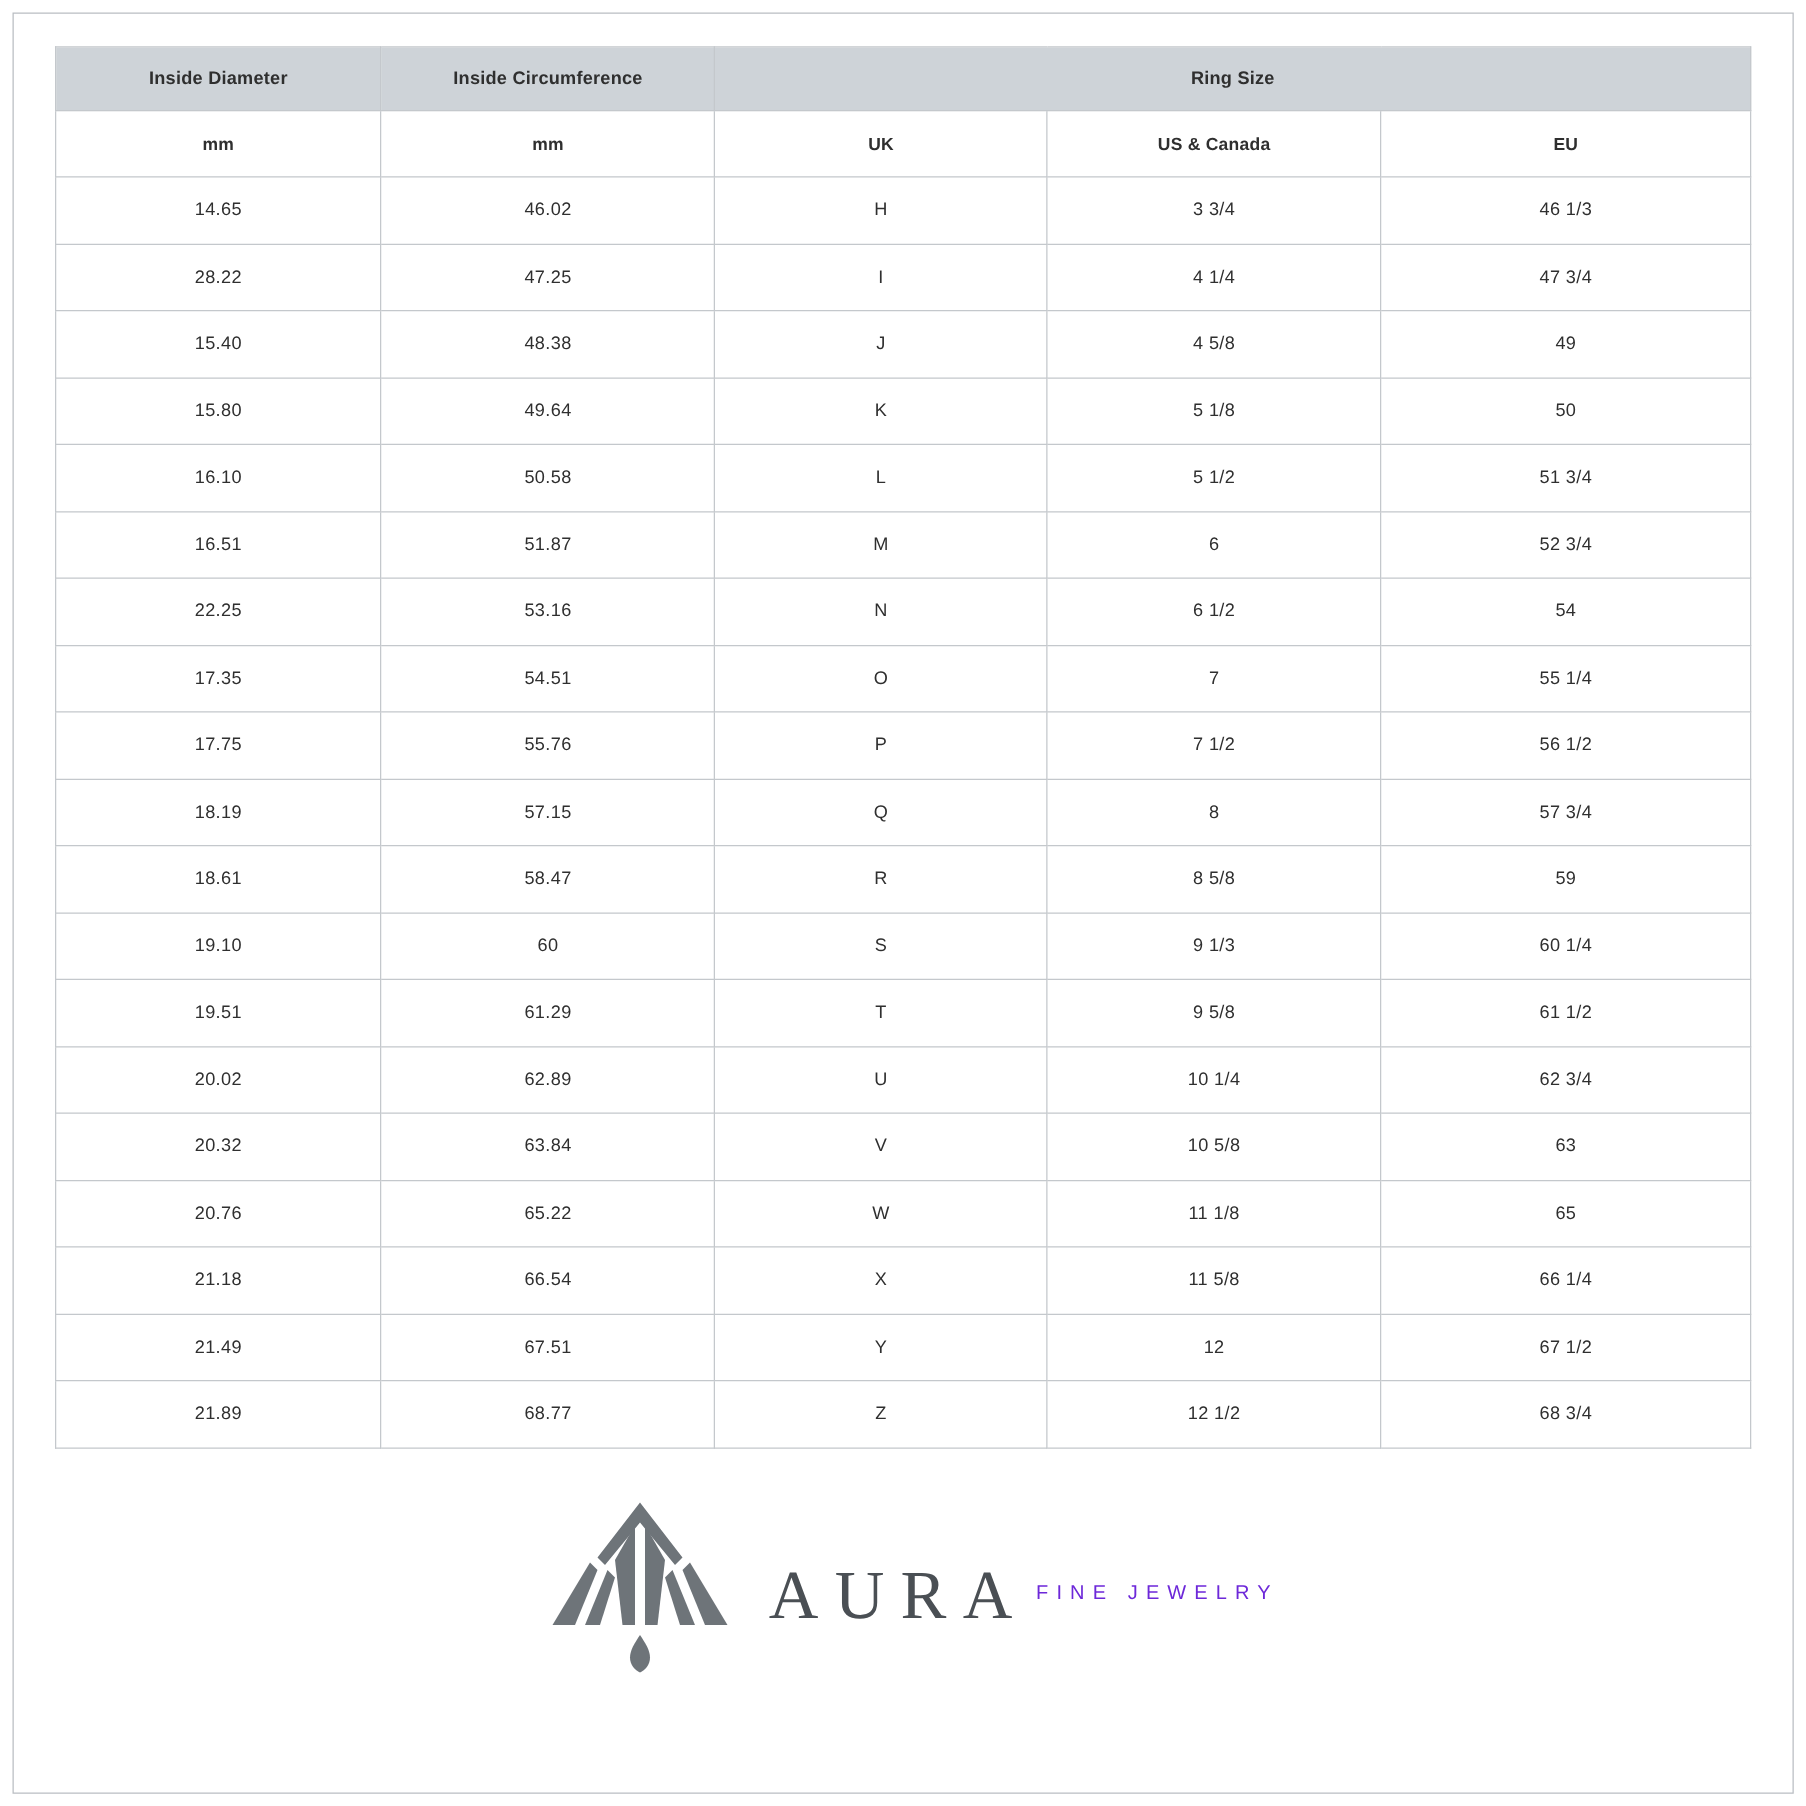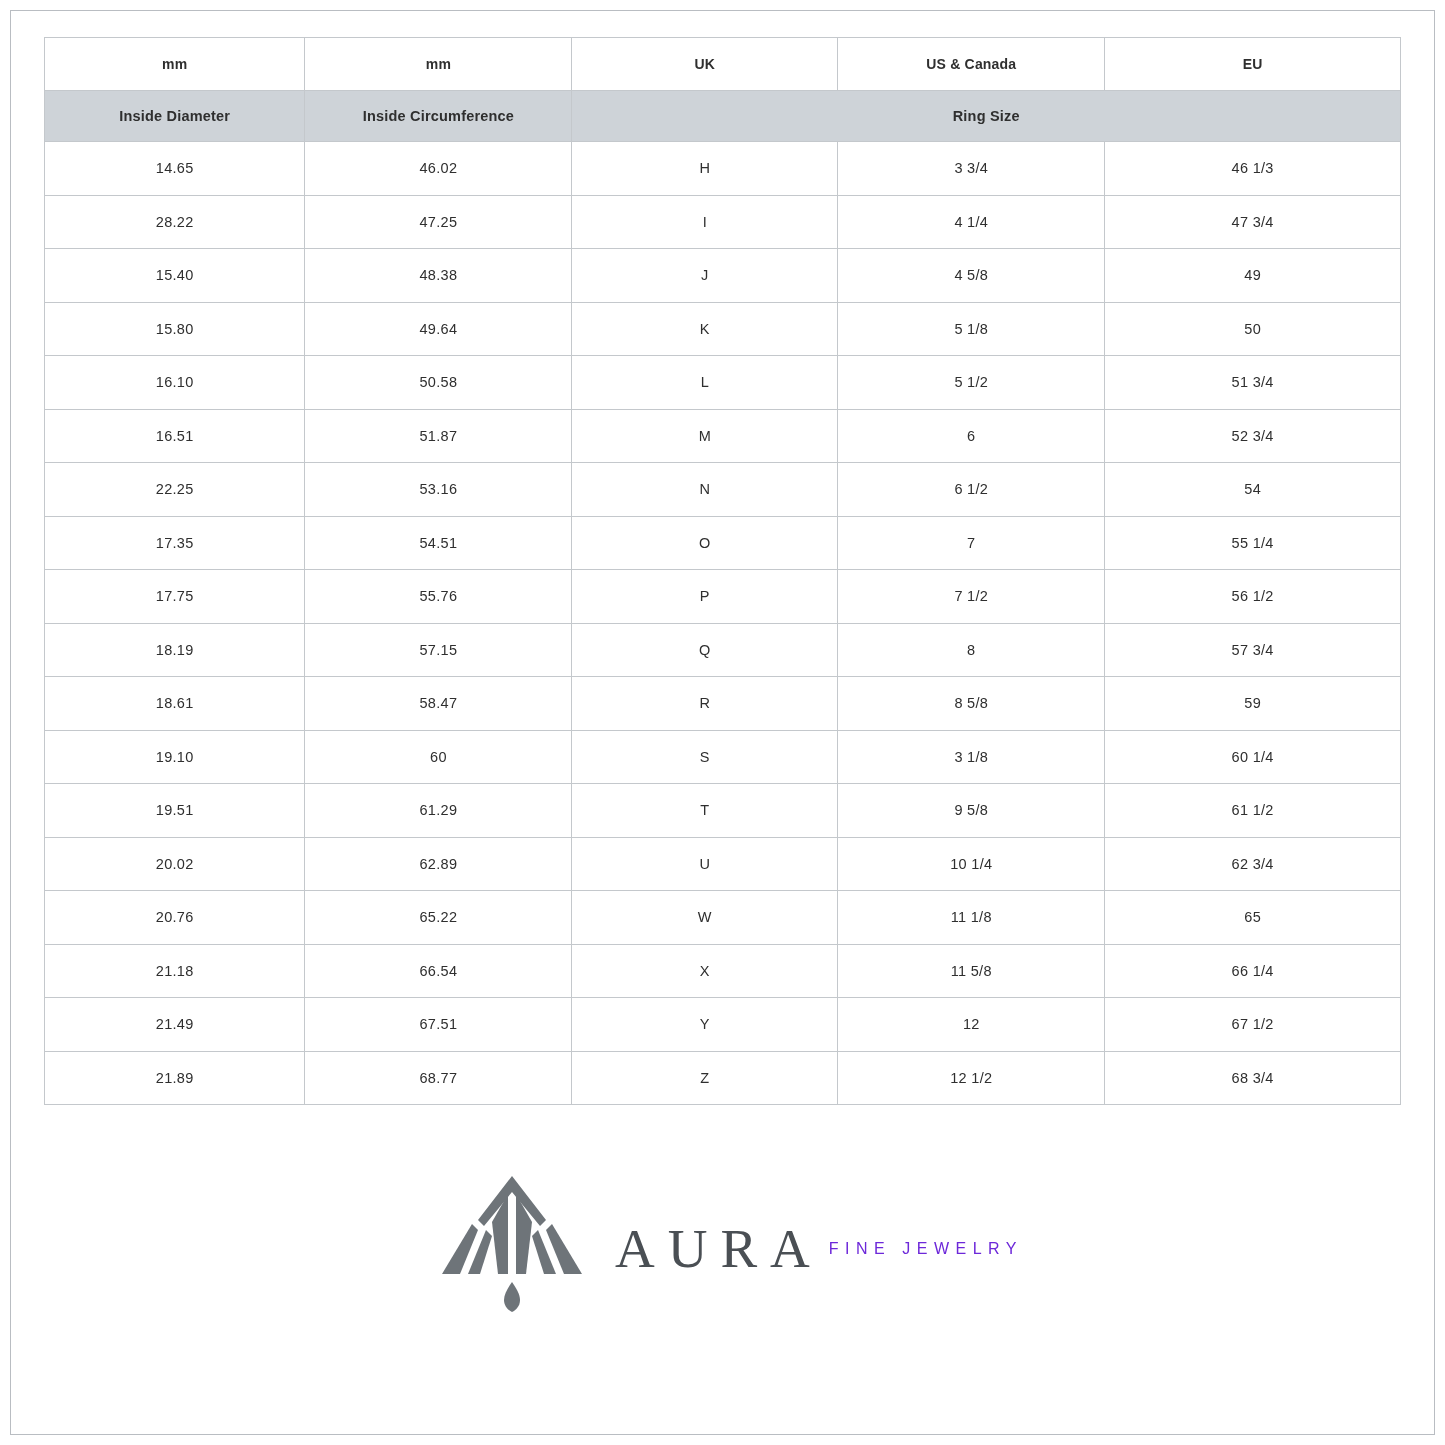--- a/index.html
+++ b/index.html
@@ -107,31 +107,31 @@
     <table class="size-table">
       <colgroup>
         <col class="c-diam">
           <col class="c-circ">
           <col class="c-uk">
           <col class="c-us">
           <col class="c-eu">
       </colgroup>
       <thead>
         <tr>
+          <th class="group-head">Inside Diameter</th>
+          <th class="group-head">Inside Circumference</th>
+          <th class="group-head" colspan="3">Ring Size</th>
+        </tr>
+        <tr>
           <th class="unit-head">mm</th>
           <th class="unit-head">mm</th>
           <th class="unit-head">UK</th>
           <th class="unit-head">US &amp; Canada</th>
           <th class="unit-head">EU</th>
         </tr>
-        <tr>
-          <th class="group-head">Inside Diameter</th>
-          <th class="group-head">Inside Circumference</th>
-          <th class="group-head" colspan="3">Ring Size</th>
-        </tr>
       </thead>
       <tbody>
           <tr>
             <td>14.65</td>
             <td>46.02</td>
             <td>H</td>
             <td>3 3/4</td>
             <td>46 1/3</td>
           </tr>
           <tr>
@@ -201,36 +201,43 @@
             <td>18.61</td>
             <td>58.47</td>
             <td>R</td>
             <td>8 5/8</td>
             <td>59</td>
           </tr>
           <tr>
             <td>19.10</td>
             <td>60</td>
             <td>S</td>
-            <td>3 1/8</td>
+            <td>9 1/3</td>
             <td>60 1/4</td>
           </tr>
           <tr>
             <td>19.51</td>
             <td>61.29</td>
             <td>T</td>
             <td>9 5/8</td>
             <td>61 1/2</td>
           </tr>
           <tr>
             <td>20.02</td>
             <td>62.89</td>
             <td>U</td>
             <td>10 1/4</td>
             <td>62 3/4</td>
+          </tr>
+          <tr>
+            <td>20.32</td>
+            <td>63.84</td>
+            <td>V</td>
+            <td>10 5/8</td>
+            <td>63</td>
           </tr>
           <tr>
             <td>20.76</td>
             <td>65.22</td>
             <td>W</td>
             <td>11 1/8</td>
             <td>65</td>
           </tr>
           <tr>
             <td>21.18</td>

